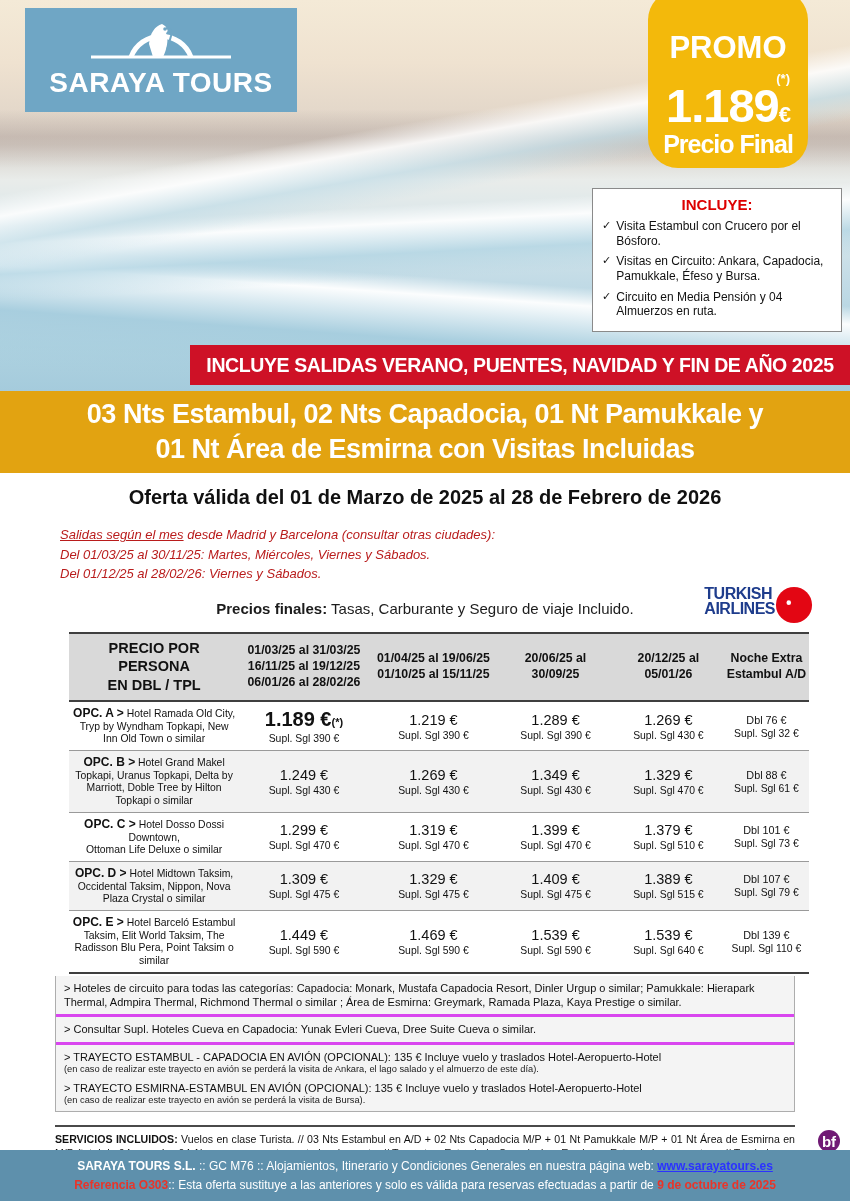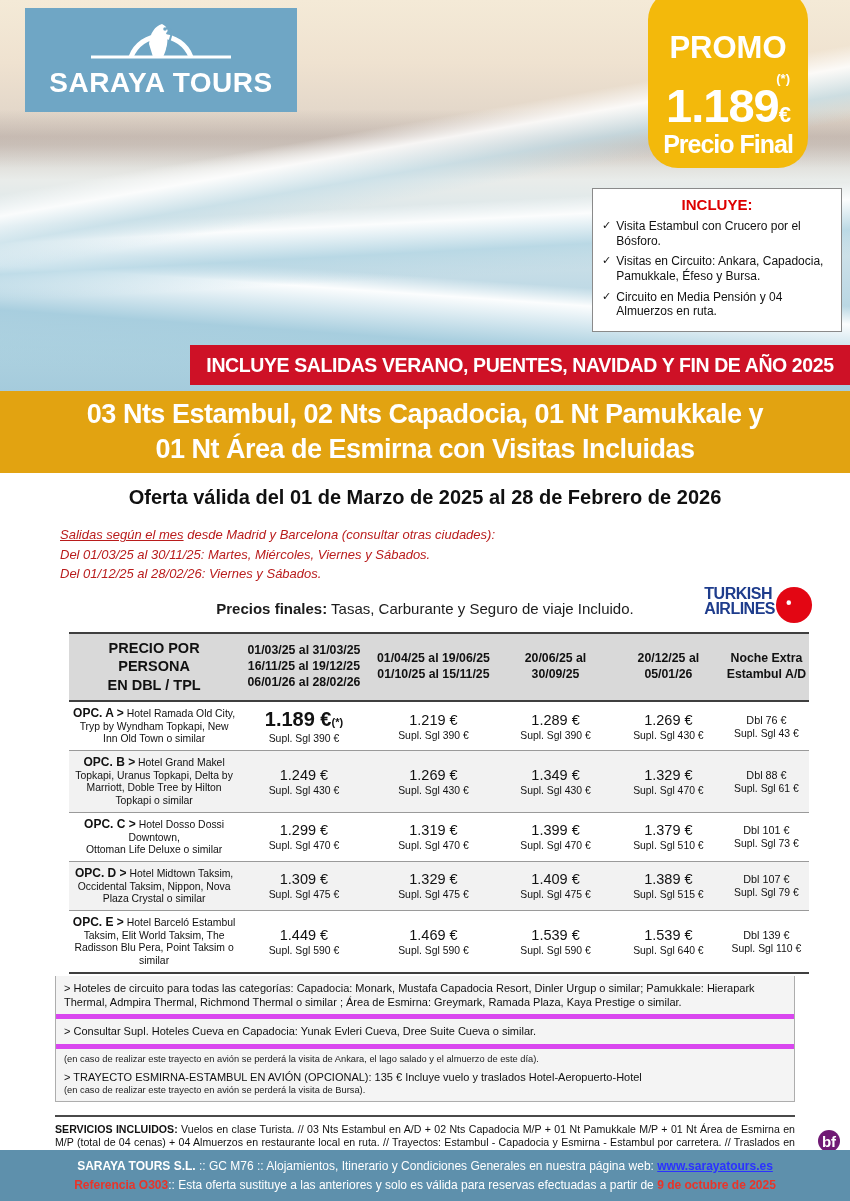--- a/index.html
+++ b/index.html
@@ -70,21 +70,21 @@
   .price-big { font-size:20px; font-weight:bold; }
   .star { font-size:11px; font-weight:bold; }
   .supl { font-size:10.4px; margin-top:2px; }
   .extra1 { font-size:10.8px; }
   tr.data { border-bottom:1px solid #9a9a9a; }
   tr.data.alt { background:#F2F2F2; }
   tr.data.last { border-bottom:2.5px solid #3f3f3f; }
 
   
   .fnotes { margin:2px 55px 0; border:1px solid #adadad; border-top:none; }
-  .fnote { background:#F4F4F4; padding:5px 8px; font-size:11px; line-height:1.3; color:#111; border-top:5px solid #d946ef; }
+  .fnote { background:#F4F4F4; padding:5px 8px; font-size:11px; line-height:1.3; color:#111; border-top:3px solid #d946ef; }
   .fnote:first-child { border-top:none; }
   .fnote .tiny { font-size:9.3px; line-height:1.25; color:#222; }
   .fnote .block + .block { margin-top:5px; }
 
   .rule { border-top:2px solid #4a4a4a; margin:13px 55px 6px; }
 
   
   .services { margin:0 55px; }
   .services p { font-size:10.6px; line-height:1.24; margin:5px 0; text-align:justify; color:#111; }
   .services b { font-weight:bold; }
@@ -211,21 +211,21 @@
         <td>
             <div class="price">1.289 €</div>
             <div class="supl">Supl. Sgl 390 €</div>
           </td>
         <td>
             <div class="price">1.269 €</div>
             <div class="supl">Supl. Sgl 430 €</div>
           </td>
         <td>
             <div class="extra1">Dbl 76 €</div>
-            <div class="supl">Supl. Sgl 43 €</div>
+            <div class="supl">Supl. Sgl 32 €</div>
           </td>
       </tr>
       <tr class="data alt">
         <td class="hotel"><span class="opt">OPC. B &gt;</span> <span>Hotel Grand Makel Topkapi, Uranus Topkapi, Delta by Marriott, Doble Tree by Hilton Topkapi o similar</span></td>
         <td>
             <div class="price">1.249 €</div>
             <div class="supl">Supl. Sgl 430 €</div>
           </td>
         <td>
             <div class="price">1.269 €</div>
@@ -315,20 +315,21 @@
           </td>
       </tr>
     </tbody>
   </table>
 
   <div class="fnotes">
     <div class="fnote">&gt; Hoteles de circuito para todas las categorías: Capadocia: Monark, Mustafa Capadocia Resort, Dinler Urgup o similar; Pamukkale: Hierapark Thermal, Admpira Thermal, Richmond Thermal o similar ; Área de Esmirna: Greymark, Ramada Plaza, Kaya Prestige o similar.</div>
     <div class="fnote">&gt; Consultar Supl. Hoteles Cueva en Capadocia: Yunak Evleri Cueva, Dree Suite Cueva o similar.</div>
     <div class="fnote">
       <div class="block">
+        <div>&gt; TRAYECTO ESTAMBUL - CAPADOCIA EN AVIÓN (OPCIONAL): 135 € Incluye vuelo y traslados Hotel-Aeropuerto-Hotel</div>
         <div class="tiny">(en caso de realizar este trayecto en avión se perderá la visita de Ankara, el lago salado y el almuerzo de este día).</div>
       </div>
       <div class="block">
         <div>&gt; TRAYECTO ESMIRNA-ESTAMBUL EN AVIÓN (OPCIONAL): 135 € Incluye vuelo y traslados Hotel-Aeropuerto-Hotel</div>
         <div class="tiny">(en caso de realizar este trayecto en avión se perderá la visita de Bursa).</div>
       </div>
     </div>
   </div>
 
   <div class="rule"></div>

